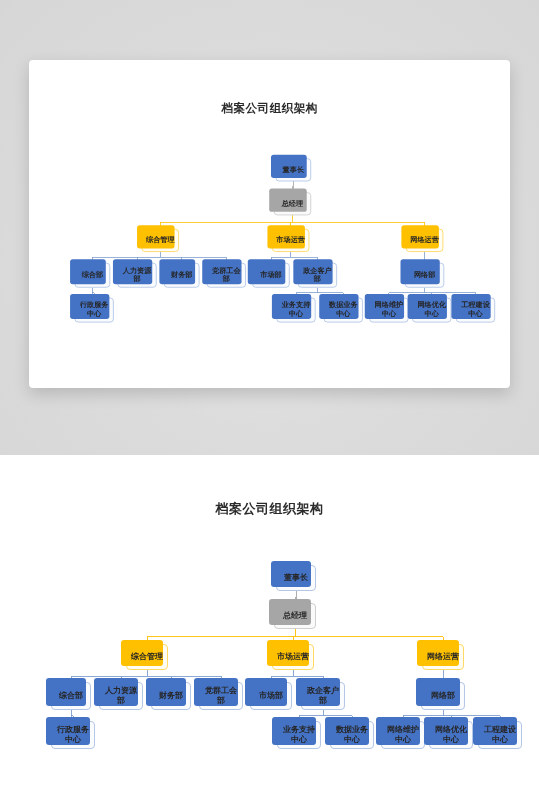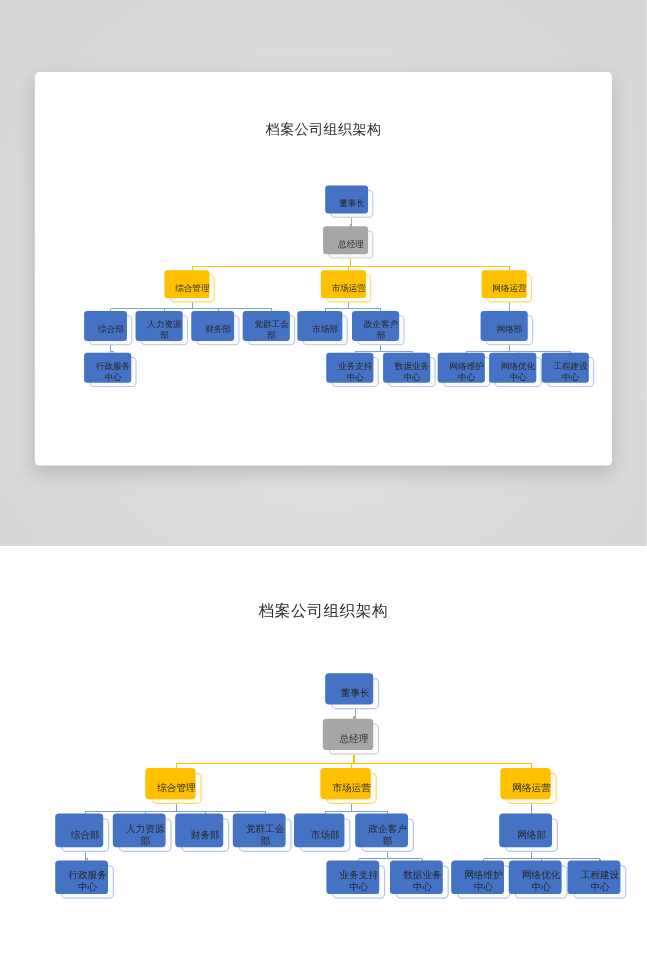--- a/index.html
+++ b/index.html
@@ -9,20 +9,21 @@
     height: 812px;
     overflow: hidden;
     font-family: "Liberation Sans", "DejaVu Sans", sans-serif;
   }
 
   #page {
     position: relative;
     width: 488px;
     height: 812px;
     background: #ffffff;
+    font-weight: bold;
   }
 
   
   .preview-band {
     position: absolute;
     left: 0; top: 0;
     width: 539px; height: 455px;
     background: radial-gradient(ellipse at 50% 58%, #e7e7e7 0%, #dcdcdc 45%, #d6d6d6 100%);
   }
   .preview-card {

